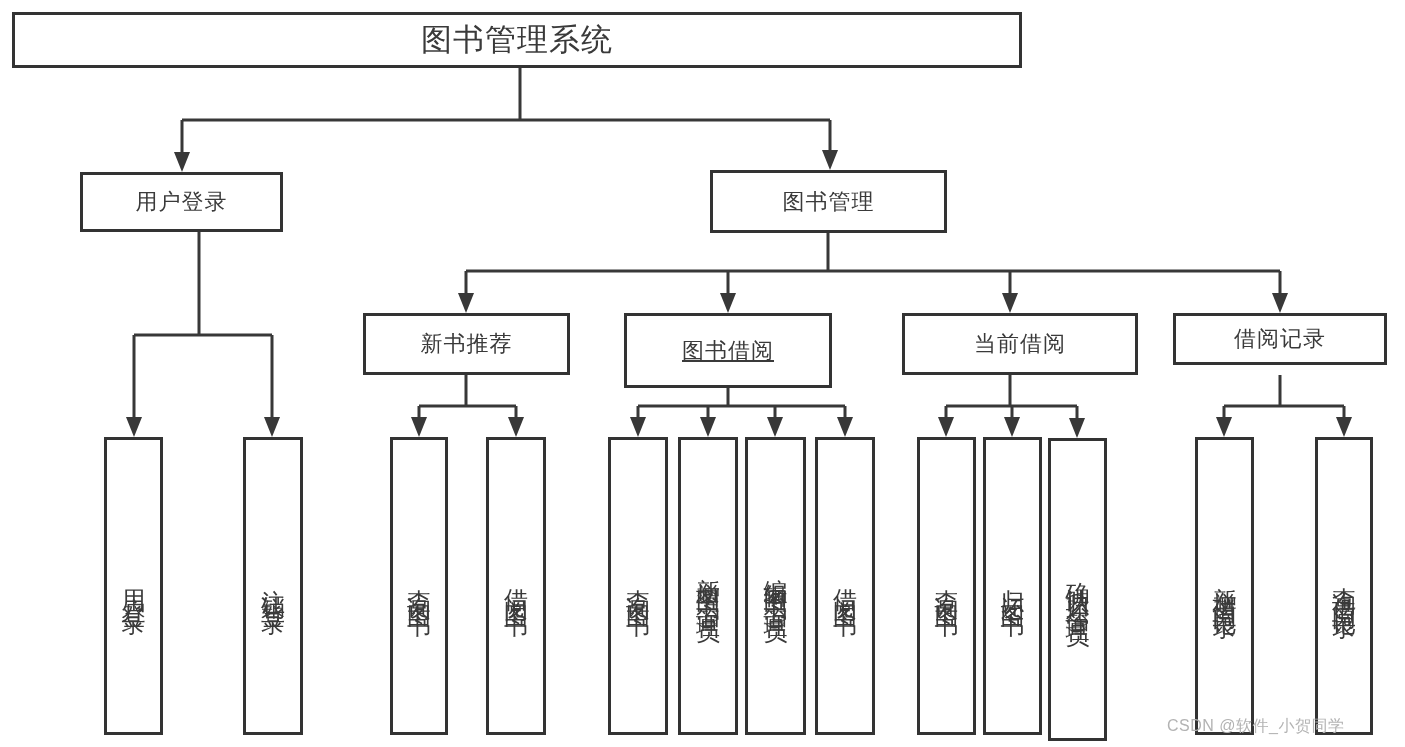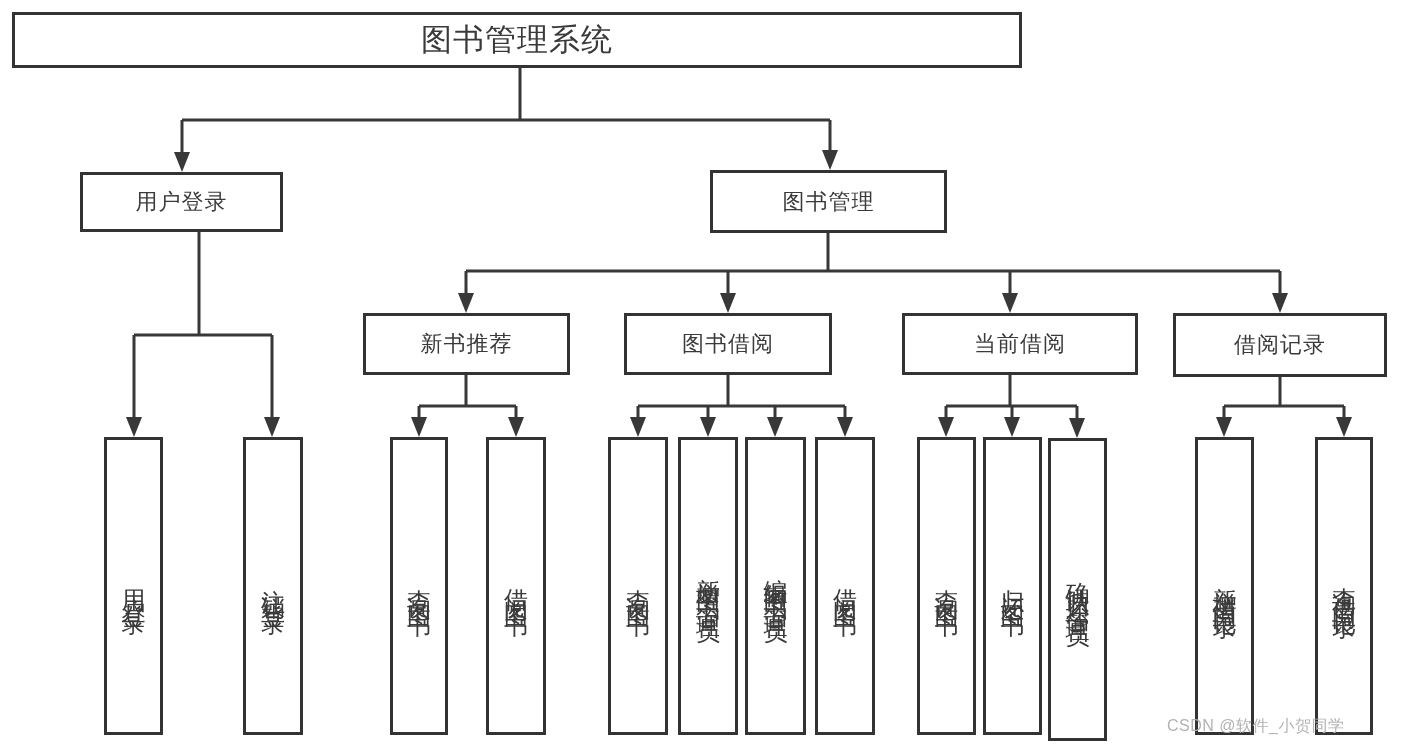--- a/index.html
+++ b/index.html
@@ -26,23 +26,23 @@
     border:3px solid var(--box_border);
     background:#fff;
     display:flex;align-items:center;justify-content:center;
     color:var(--text);
   }
   .hbox{font-size:22px;letter-spacing:1px;white-space:nowrap;}
   #n-root{left:12px;top:12px;width:1010px;height:56px;font-size:31px;}
   #n-login{left:80px;top:172px;width:203px;height:60px;}
   #n-mgmt{left:710px;top:170px;width:237px;height:63px;}
   #n-rec{left:363px;top:313px;width:207px;height:62px;}
-  #n-bor{left:624px;top:313px;width:208px;height:62px;}
+  #n-bor{left:624px;top:313px;width:208px;height:75px;text-decoration:underline;}
   #n-cur{left:902px;top:313px;width:236px;height:62px;}
-  #n-his{left:1173px;top:313px;width:214px;height:64px;}
+  #n-his{left:1173px;top:313px;width:214px;height:52px;}
   .vbox{top:437px;height:298px;}
   .vtext{
     writing-mode:vertical-lr;
     text-orientation:mixed;
     font-size:24px;
     line-height:1;
     color:var(--text);
   }
   .vt-short{letter-spacing:8px;}
   .vt-long{letter-spacing:6px;}

